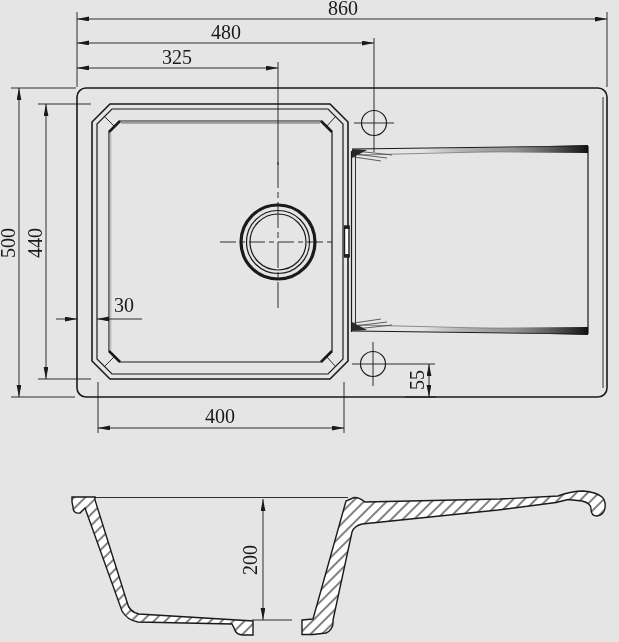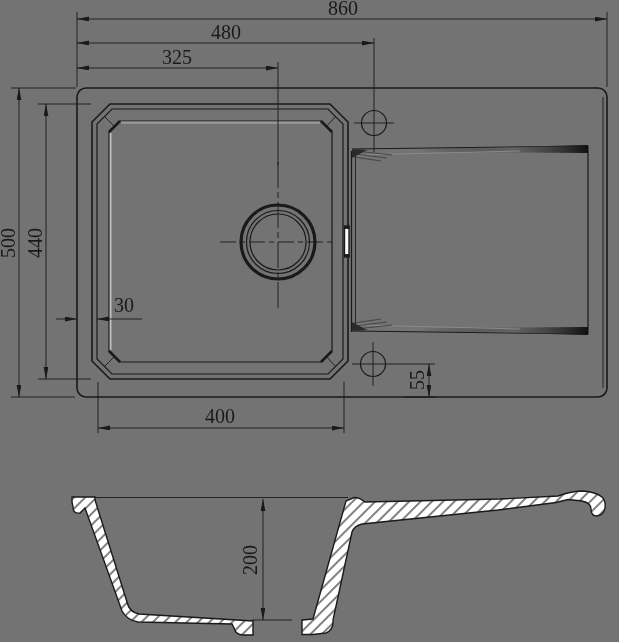--- a/index.html
+++ b/index.html
@@ -1,16 +1,16 @@
 <!DOCTYPE html>
 <html><head>
 <meta charset="utf-8">
 <style>
   html,body{margin:0;padding:0;background:#ffffff;}
-  .page{width:619px;height:642px;background:#737373;position:relative;overflow:hidden;}
+  .page{width:619px;height:642px;background:#e5e5e5;position:relative;overflow:hidden;}
   svg{display:block;}
   .dim-text{
     font-family:"Liberation Serif","DejaVu Serif",serif;
     font-size:20px;
     fill:#1a1a1a;
   }
   .thin{stroke:#1a1a1a;stroke-width:0.9;fill:none;}
   .main{stroke:#1a1a1a;stroke-width:1.6;fill:none;}
   .med{stroke:#1a1a1a;stroke-width:1.2;fill:none;}
   .thick{stroke:#1a1a1a;stroke-width:2.6;fill:none;}

